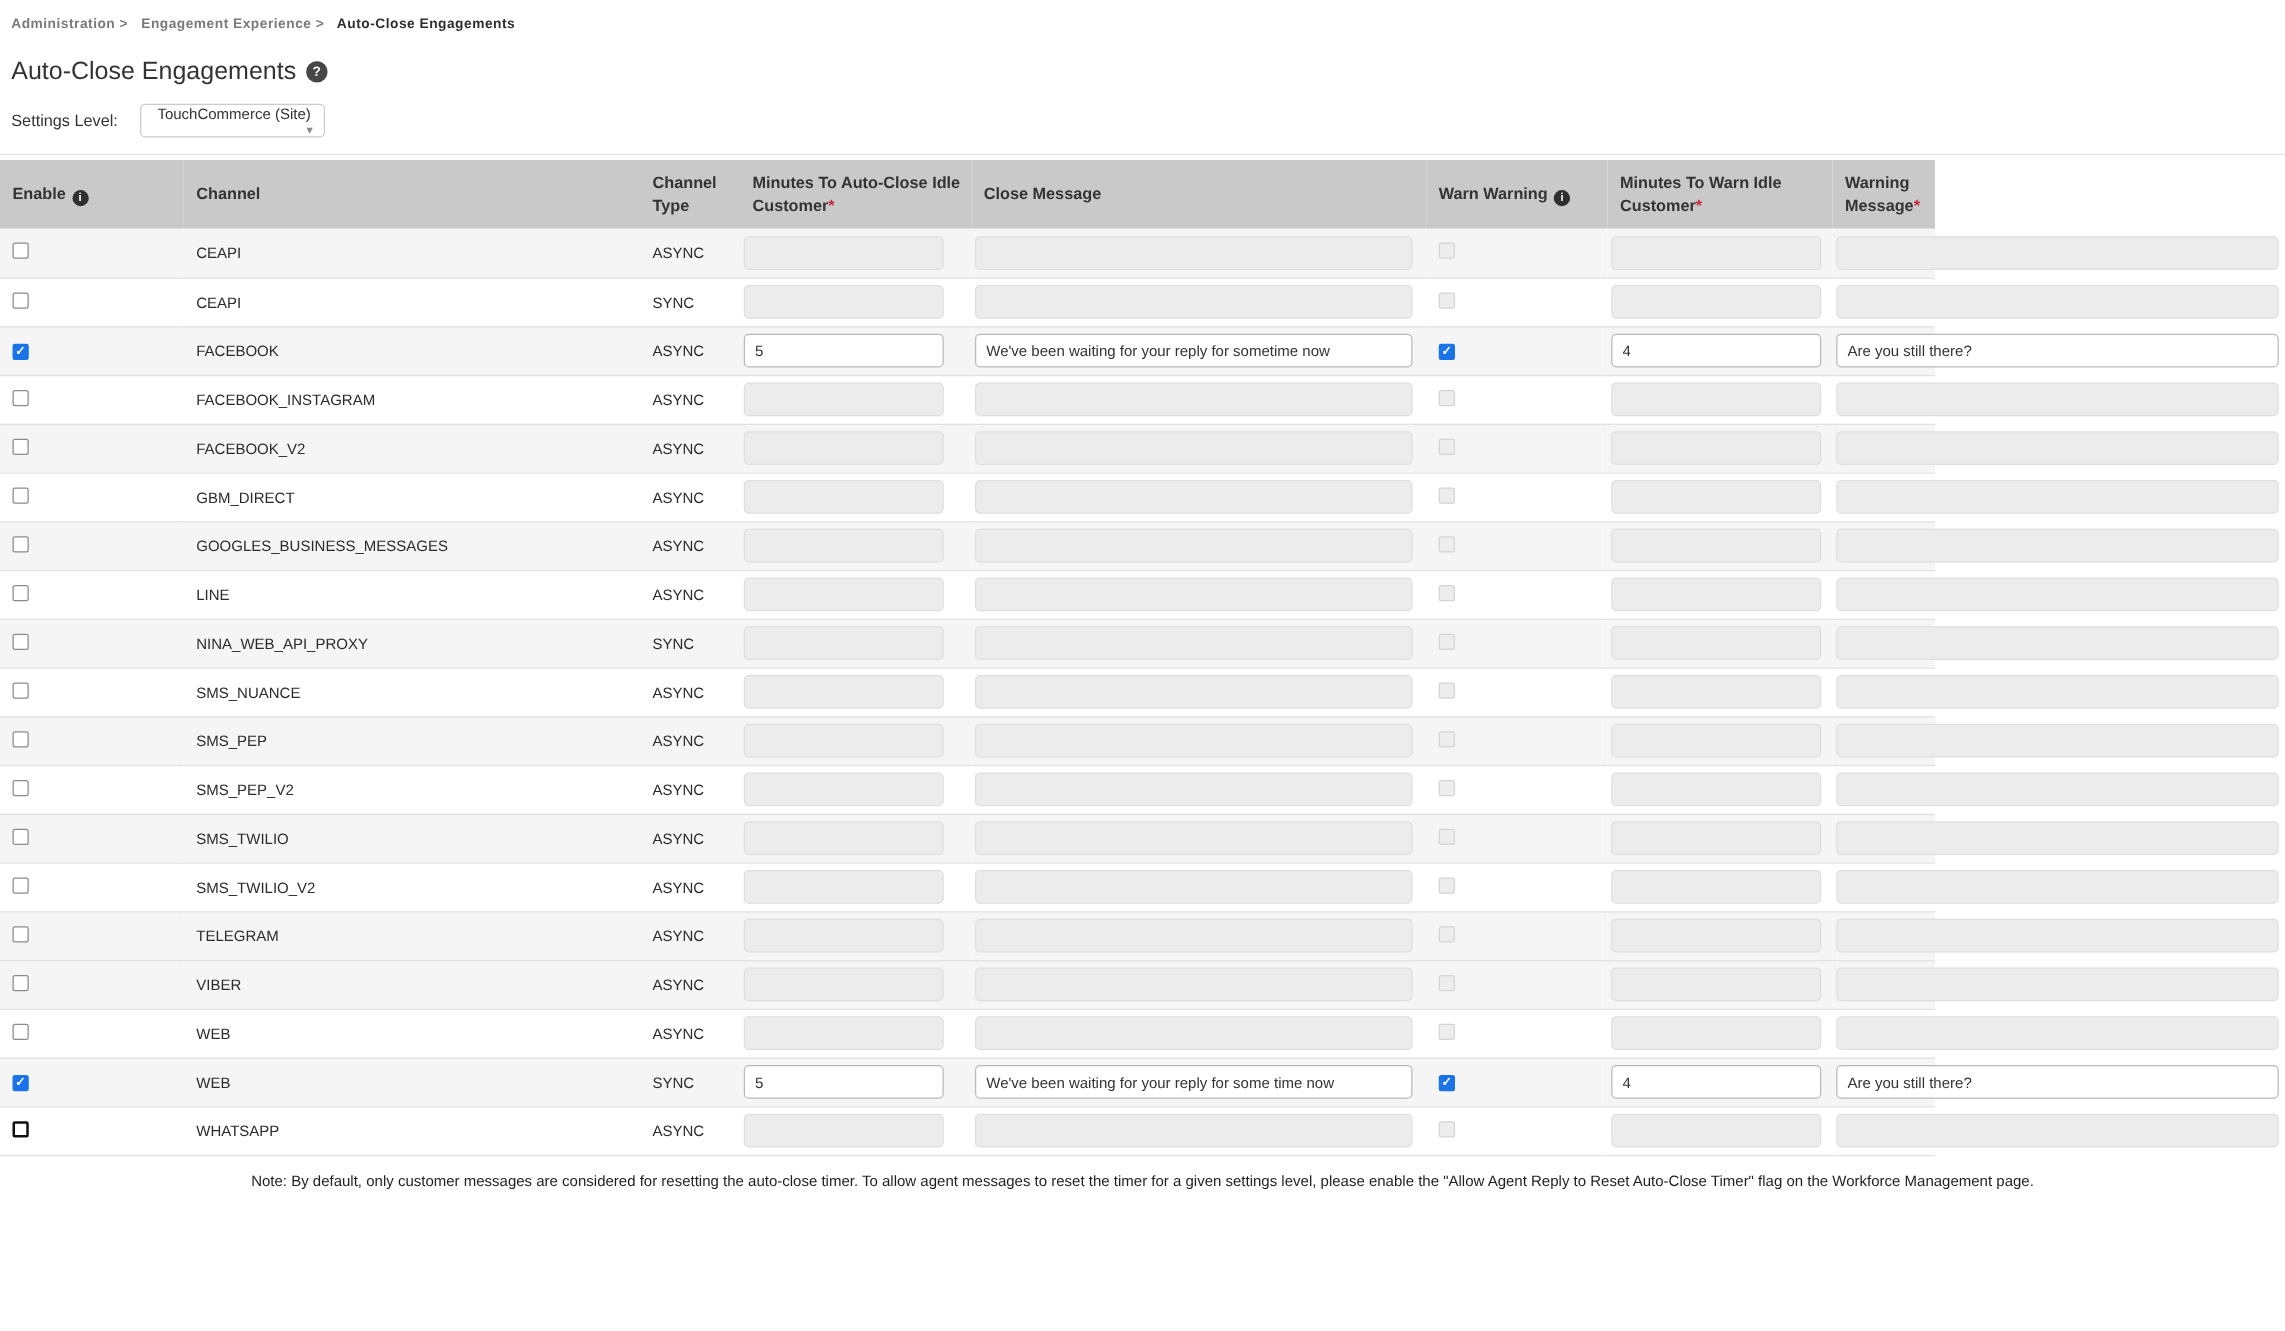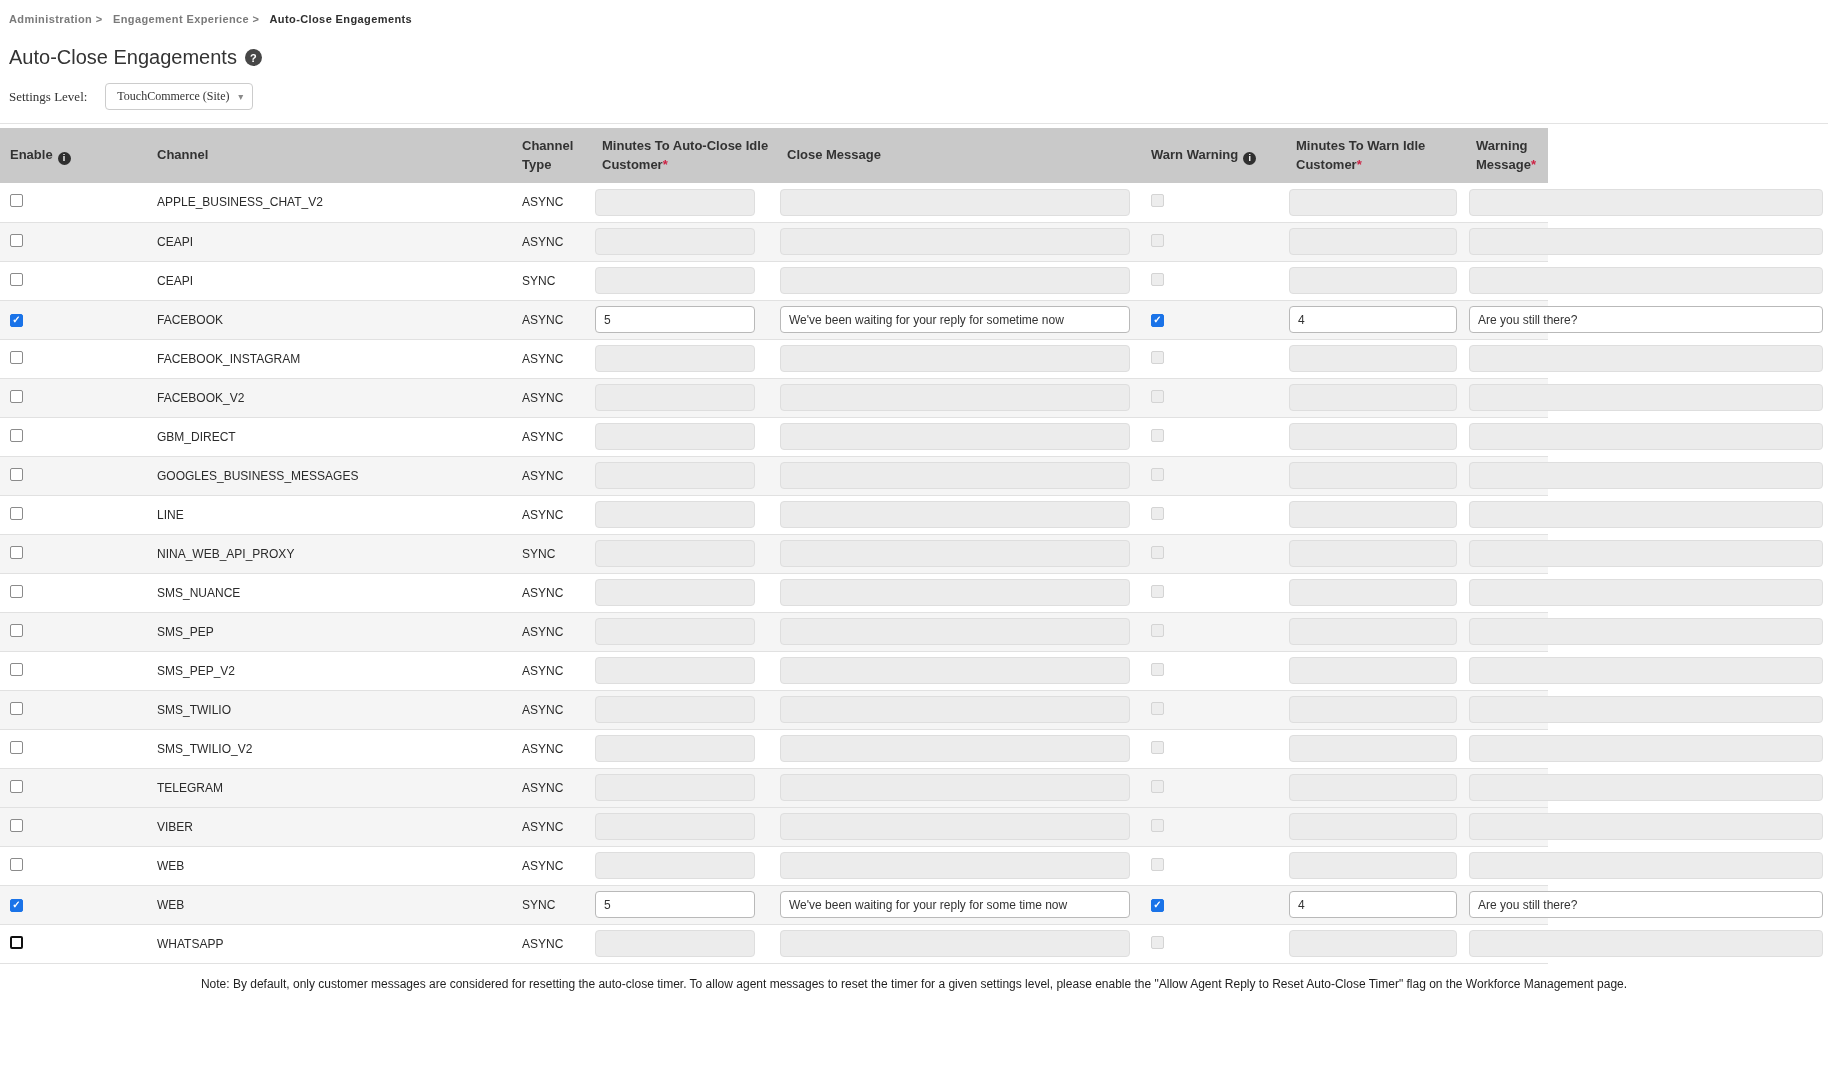--- a/index.html
+++ b/index.html
@@ -11,24 +11,24 @@
   
   .breadcrumb { padding:13px 0 0 9px; font-size:11px; font-weight:bold; letter-spacing:.4px; color:#7a7a7a; }
   .breadcrumb .crumb { margin-right:7px; }
   .breadcrumb .crumb.current { color:#2e2e2e; }
   
   .page-title-row { display:flex; align-items:center; gap:8px; margin:21px 0 0 9px; }
   .page-title { font-size:20px; font-weight:400; color:#333; margin:0; }
   .help-icon { width:17px; height:17px; border-radius:50%; background:#474747; color:#fff;
     font-size:11px; font-weight:bold; display:inline-flex; align-items:center; justify-content:center; }
   
-  .settings-row { display:flex; align-items:center; margin:14px 0 0 9px; padding-bottom:13px; font-size:13px;font-family:Liberation Serif, serif; }
+  .settings-row { display:flex; align-items:center; margin:14px 0 0 9px; padding-bottom:13px; font-size:13px; }
   .settings-label { margin-right:18px; color:#333; }
   .dropdown { width:148px; height:27px; border:1px solid #ccc; border-radius:4px; background:#fff;
-    display:flex; align-items:center; padding:0 9px 0 11px; font-size:12px; color:#333; cursor:pointer; }
+    display:flex; align-items:center; padding:0 9px 0 11px; font-size:12px; color:#333; cursor:pointer;flex-direction:column; }
   .dropdown-caret { margin-left:auto; color:#8a8a8a; font-size:10px; }
   .divider { border-top:1px solid #e3e3e3; }
   
   table { border-collapse:collapse; width:1548px; margin-top:4px; table-layout:fixed; }
   col.c1{width:147px} col.c2{width:365px} col.c3{width:80px} col.c4{width:185px}
   col.c5{width:364px} col.c6{width:145px} col.c7{width:180px} col.c8{width:auto}
   thead th { background:var(--header-bg,#c9c9c9); color:#333; font-size:13px; font-weight:bold;
     text-align:left; vertical-align:middle; height:55px; padding:8px 6px 8px 10px; line-height:1.45; }
   tbody tr { height:39px; border-bottom:1px solid #e1e1e1; background:#fff; }
   tbody tr.odd { background:var(--stripe,#f5f5f5); }
@@ -93,42 +93,20 @@
         <th><span>Channel</span></th>
         <th><span>Channel Type</span></th>
         <th><span>Minutes To Auto-Close Idle Customer</span><span class="req">*</span></th>
         <th><span>Close Message</span></th>
         <th><span>Warn Warning</span><span class="info-icon">i</span></th>
         <th><span>Minutes To Warn Idle Customer</span><span class="req">*</span></th>
         <th><span>Warning Message</span><span class="req">*</span></th>
       </tr>
   </thead>
   <tbody>
-      <tr class="even">
-    <td>
-      <span class="cb"></span>
-    </td>
-    <td><span>APPLE_BUSINESS_CHAT_V2</span></td>
-    <td><span>ASYNC</span></td>
-    <td class="cell-input">
-      <input class="txt w-min" type="text" value="" disabled="" style="">
-    </td>
-    <td class="cell-input">
-      <input class="txt w-close" type="text" value="" disabled="" style="">
-    </td>
-    <td>
-      <span class="cb disabled"></span>
-    </td>
-    <td class="cell-input">
-      <input class="txt w-wmin" type="text" value="" disabled="" style="">
-    </td>
-    <td class="cell-input">
-      <input class="txt w-warn" type="text" value="" disabled="" style="">
-    </td>
-  </tr>
       <tr class="odd">
     <td>
       <span class="cb"></span>
     </td>
     <td><span>CEAPI</span></td>
     <td><span>ASYNC</span></td>
     <td class="cell-input">
       <input class="txt w-min" type="text" value="" disabled="" style="">
     </td>
     <td class="cell-input">

